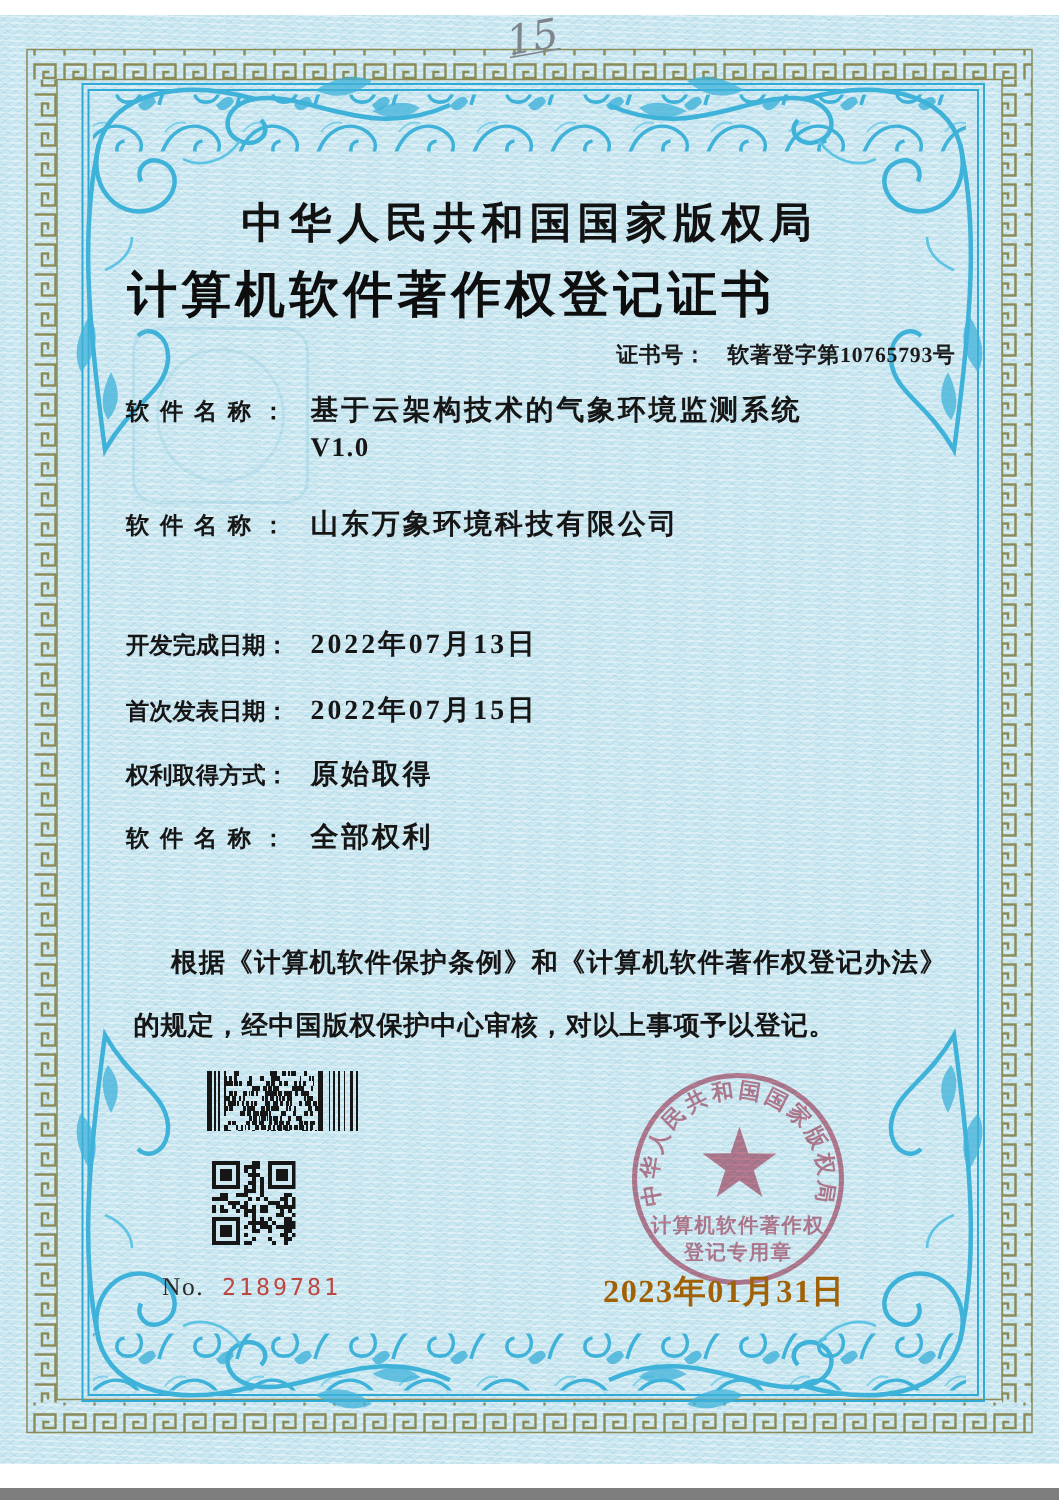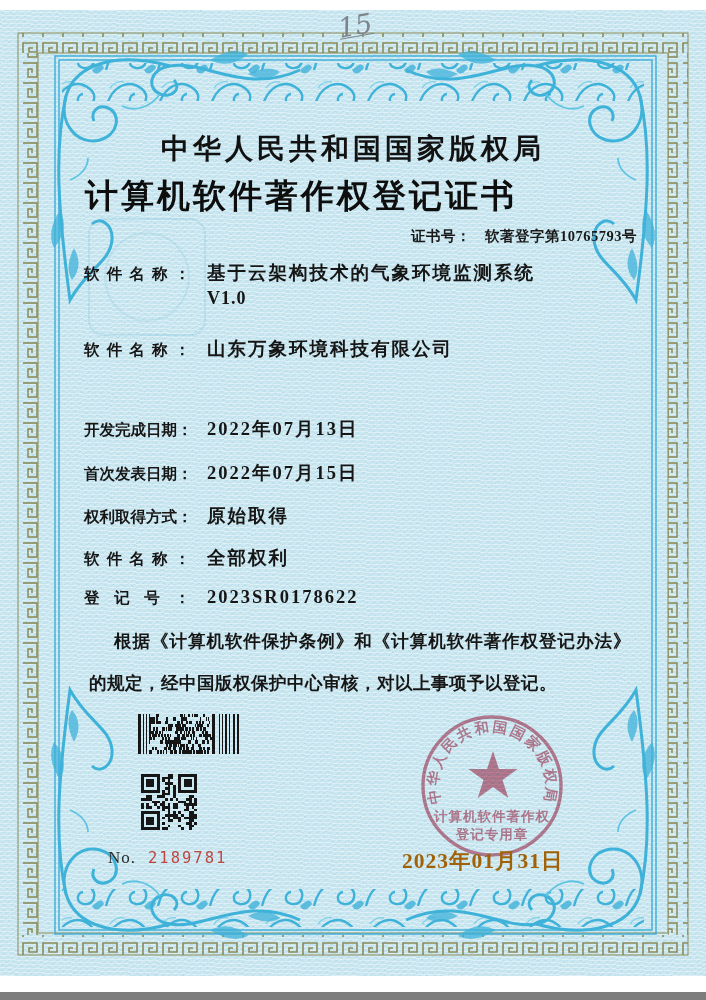--- a/index.html
+++ b/index.html
@@ -196,24 +196,20 @@
   <div class="row" style="top:503px">
     <span class="lab">权利取得方式：</span>
     <span class="val">原始取得</span>
   </div>
 
   <div class="row" style="top:545px">
     <span class="lab">软件名称：</span>
     <span class="val">全部权利</span>
   </div>
 
-  <div class="row" style="top:587px">
-    <span class="lab">登记号：</span>
-    <span class="val">2023SR0178622</span>
-  </div>
 
   <p class="statement">根据《计算机软件保护条例》和《计算机软件著作权登记办法》的规定，经中国版权保护中心审核，对以上事项予以登记。</p>
 
   <svg id="barcode" viewBox="0 0 102 40" xmlns="http://www.w3.org/2000/svg" shape-rendering="crispEdges">
       <rect x="0" y="0" width="3" height="40" fill="#161616"></rect>
       <rect x="4.5" y="0" width="1.5" height="40" fill="#161616"></rect>
       <rect x="7.5" y="0" width="1" height="40" fill="#161616"></rect>
       <rect x="11" y="0" width="1.4540683806408197" height="3.3" fill="#161616"></rect>
       <rect x="17.67262048991397" y="0" width="3.3742345100734386" height="3.3" fill="#161616"></rect>
       <rect x="41.98896265616641" y="0" width="3.114620666950941" height="3.3" fill="#161616"></rect>

